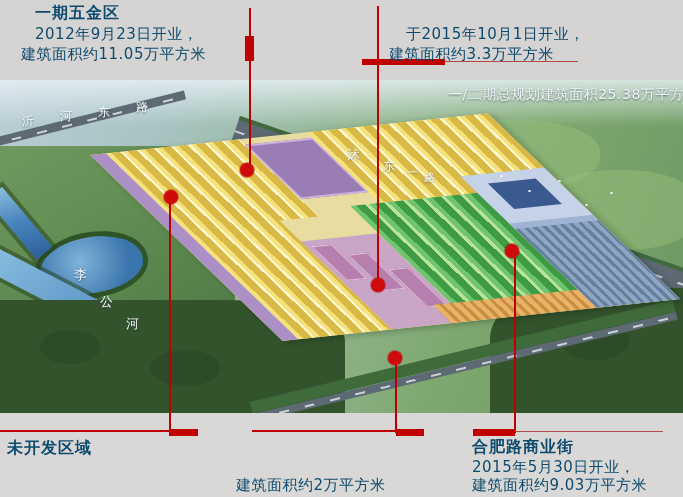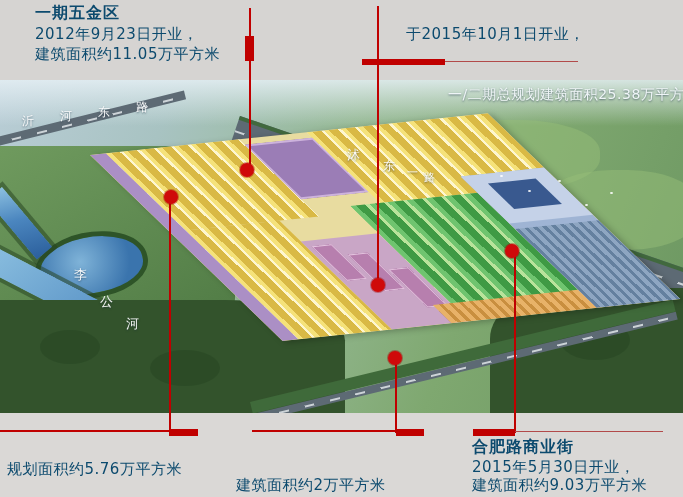--- a/index.html
+++ b/index.html
@@ -157,25 +157,26 @@
   <div class="abs rbar" style="left:396px;top:429px;width:28px;height:7px;"></div>
   <div class="abs dot" style="left:388px;top:351px;"></div>
 
   <div class="abs vline" style="left:514px;top:252px;height:181px;"></div>
   <div class="abs rbar" style="left:473px;top:429px;width:42px;height:7px;"></div>
   <div class="abs hline-thin" style="left:515px;top:431px;width:148px;"></div>
   <div class="abs dot" style="left:505px;top:244px;"></div>
 
   <div class="abs co-title" style="left:35px;top:5px;">一期五金区</div>
   <div class="abs co-line" style="left:35px;top:27px;">2012年9月23日开业，</div>
-  <div class="abs co-line" style="left:35px;top:47px;">建筑面积约11.05万平方米</div>
+  <div class="abs co-line" style="left:21px;top:47px;">建筑面积约11.05万平方米</div>
 
   <div class="abs co-line" style="left:398px;top:27px;margin-left:8px;">于2015年10月1日开业，</div>
+  <div class="abs co-line" style="left:389px;top:47px;">建筑面积约3.3万平方米</div>
 
-  <div class="abs co-line" style="left:7px;top:462px;">规划面积约5.76万平方米</div>
+  <div class="abs co-title" style="left:7px;top:440px;">未开发区域</div>
 
   <div class="abs co-line" style="left:236px;top:478px;">建筑面积约2万平方米</div>
 
   <div class="abs co-title" style="left:472px;top:439px;">合肥路商业街</div>
   <div class="abs co-line" style="left:472px;top:460px;">2015年5月30日开业，</div>
   <div class="abs co-line" style="left:472px;top:478px;">建筑面积约9.03万平方米</div>
 
 </div>
 
 </body></html>

